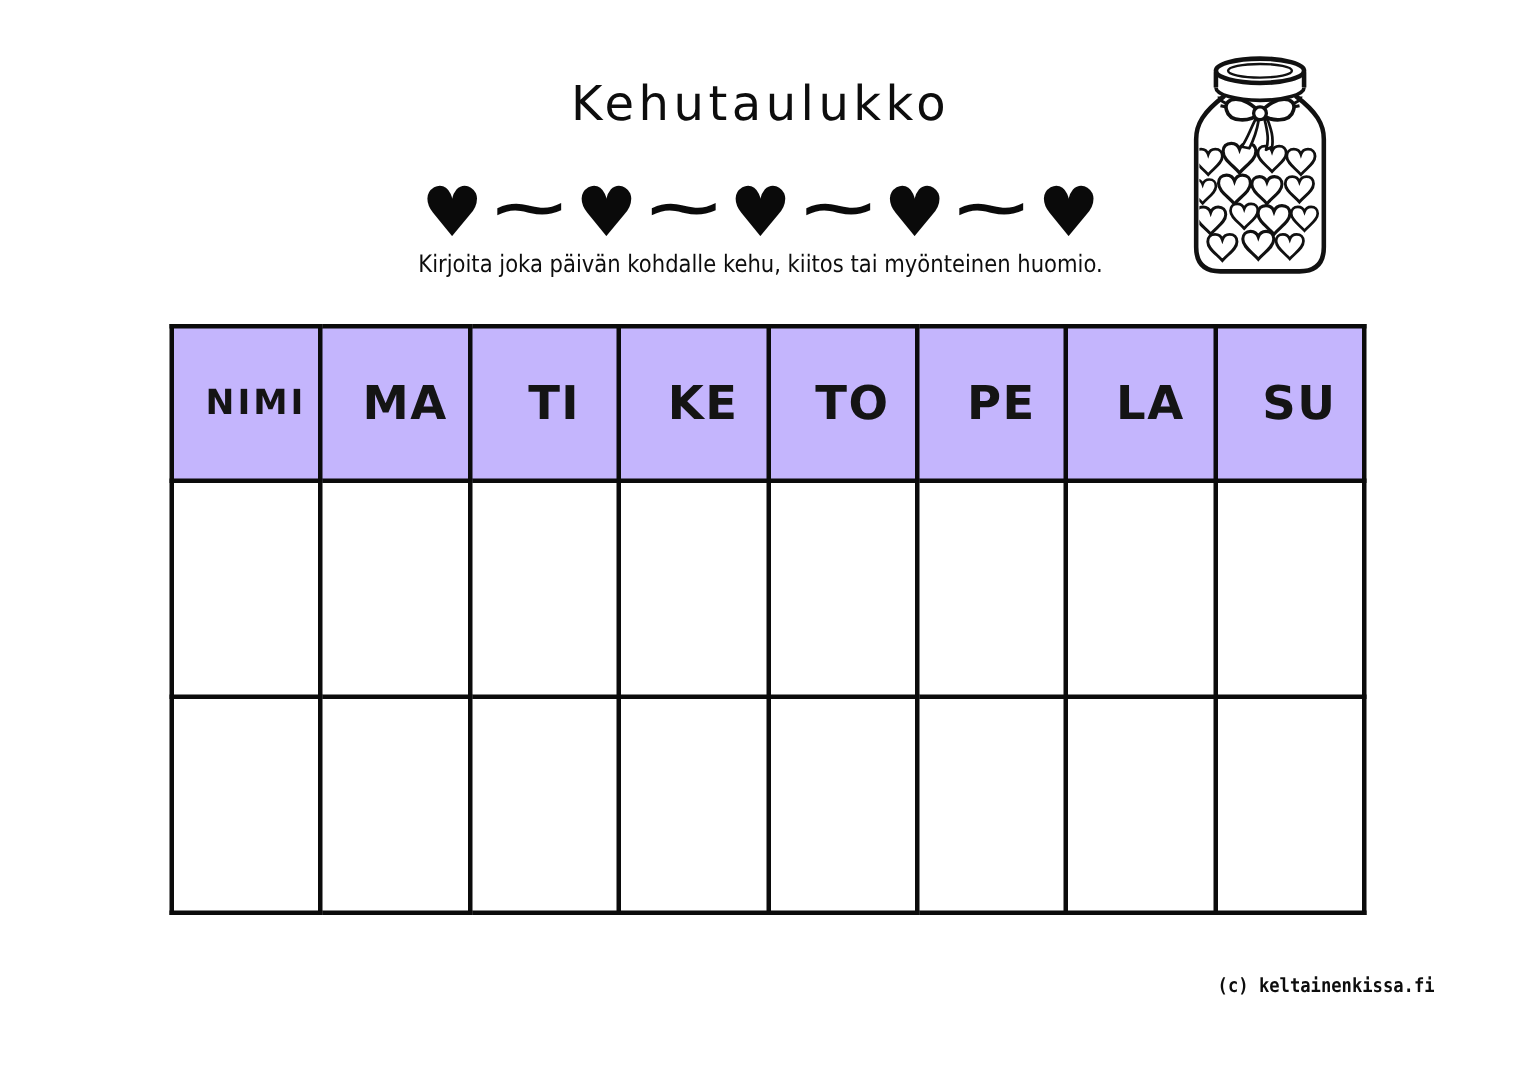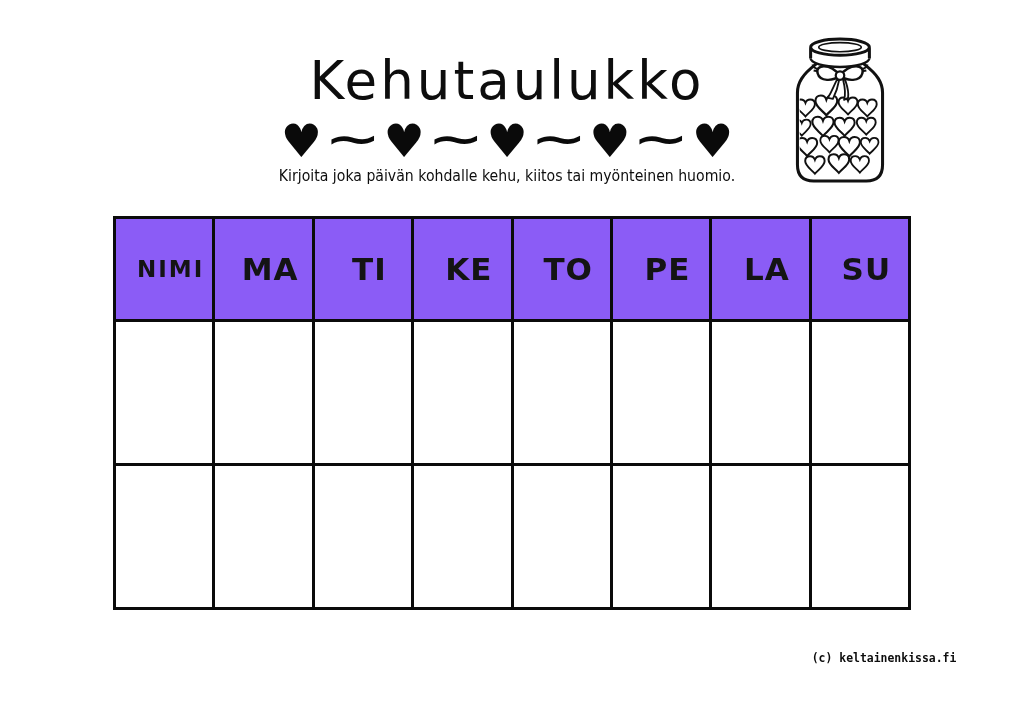--- a/index.html
+++ b/index.html
@@ -9,21 +9,21 @@
     background:#ffffff;
     font-family:"DejaVu Sans", sans-serif;
     color:#111111;
     overflow:hidden;
   }
 
   
   .title {
     position:absolute; top:50px; left:0; width:1014px;
     text-align:center;
-    font-size:53px; letter-spacing:3px;
+    font-size:32px; letter-spacing:3px;
     font-weight:500;
     color:#0d0d0d;
     white-space:nowrap;
   }
   .hearts-row {
     position:absolute; top:114px; left:0; width:1014px;
     text-align:center; white-space:nowrap;
     line-height:52px;
     color:#0a0a0a;
   }
@@ -66,21 +66,21 @@
     table-layout:fixed;
   }
   .praise-table th, .praise-table td {
     border:3px solid #0b0b0b;
     padding:0;
     text-align:center;
     vertical-align:middle;
   }
   .praise-table th {
     height:100px;
-    background:#8b5cf6;
+    background:#c4b5fd;
     font-size:31px;
     font-weight:bold;
     letter-spacing:1px;
     color:#141414;
     padding-left:13px;
   }
   .praise-table th.nimi {
     font-size:23px;
     letter-spacing:2px;
   }

